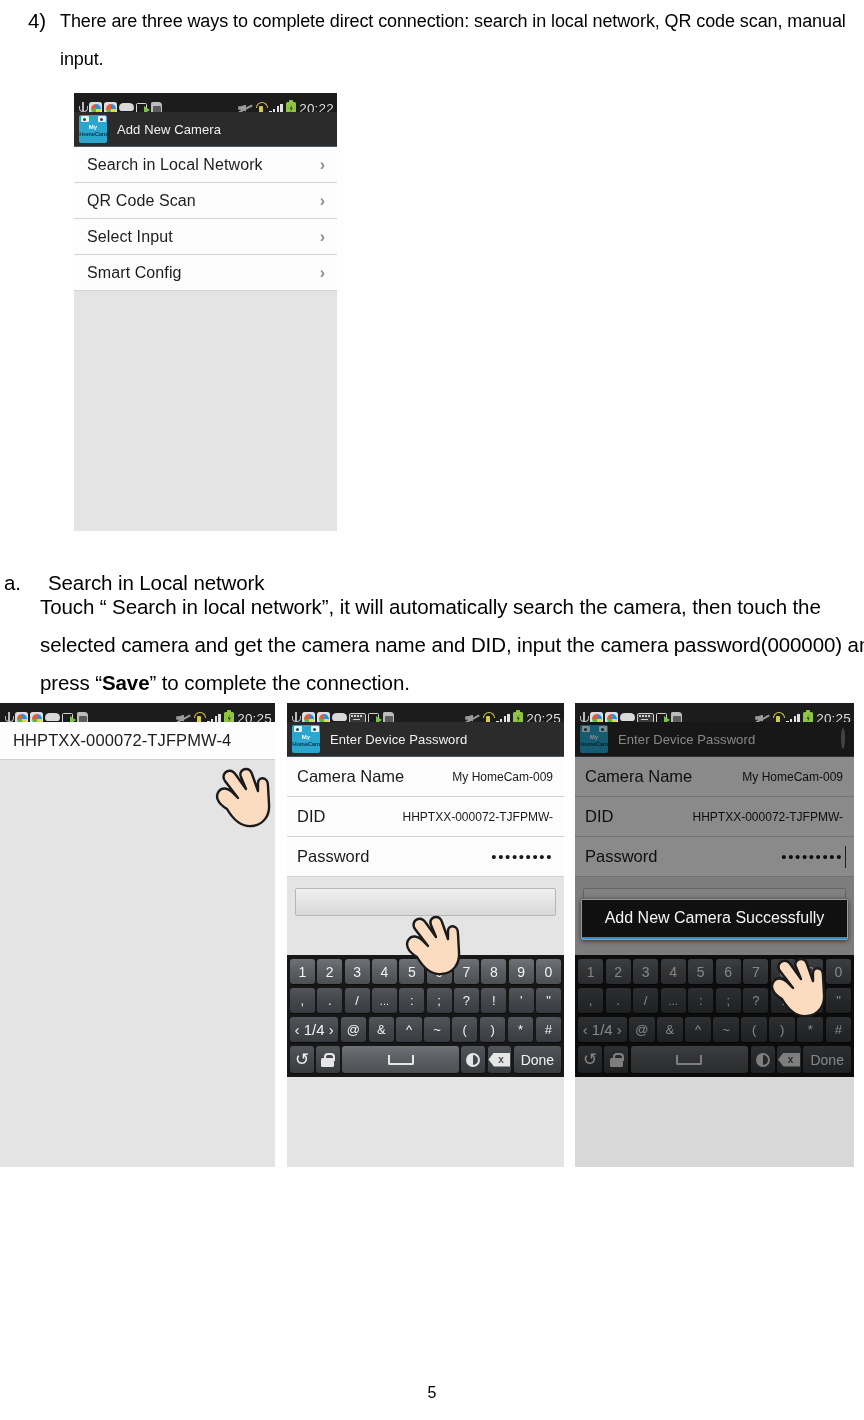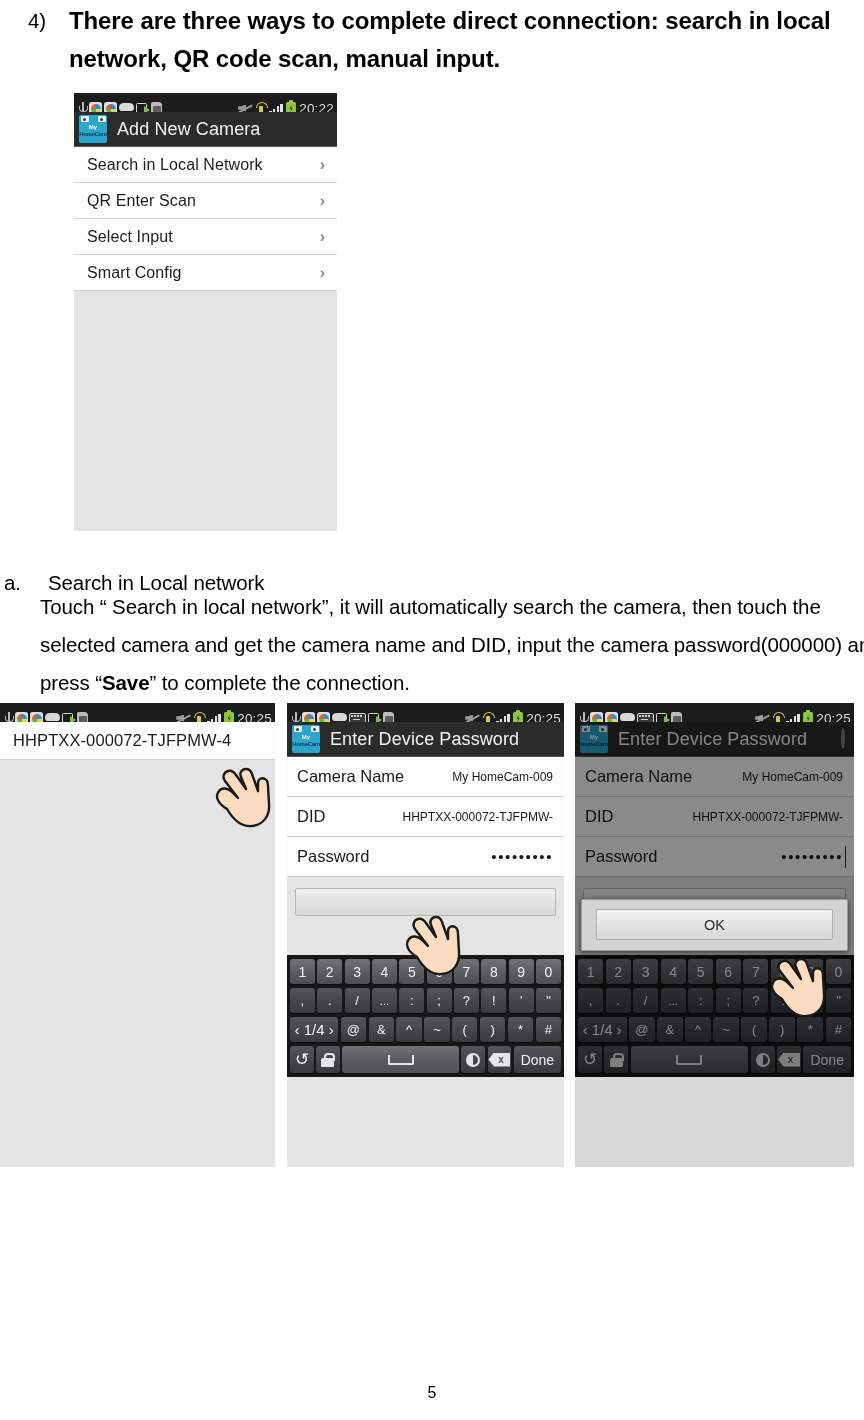--- a/index.html
+++ b/index.html
@@ -31,25 +31,24 @@
     width: 830px;
   }
   .num-marker {
     position: absolute;
     left: 0;
     top: 0;
     width: 42px;
     font-size: 20.5px;
   }
   .num-text {
-    margin-left: 41px;
+    margin-left: 32px;
     display: block;
-    font-size: 24px;
+    font-size: 18px;
     line-height: 38px;
-    font-weight: bold;
   }
 
   .sect-a { left: 4px; top: 564px; width: 856px; }
   .sect-a .a-marker { display: inline-block; width: 44px; }
 
   .body-para {
     left: 4px;
     top: 588px;
     width: 860px;
     margin-left: 36px;
@@ -303,21 +302,21 @@
     text-align: center; font-size: 6px; color: #fff;
     font-weight: bold;
   }
   .app-logo .lbl2 {
     position: absolute; left: 0; right: 0; top: 16px;
     text-align: center; font-size: 6px; color: #0c3c52;
     font-weight: bold; letter-spacing: -0.3px;
   }
   .ab-title {
     color: #f1f1f1;
-    font-size: 18px;
+    font-size: 13px;
     margin-left: 10px;
     letter-spacing: 0.1px;
   }
   .ab-action {
     position: absolute;
     right: 9px;
     top: 50%;
     transform: translateY(-50%);
   }
   .ic-refresh {
@@ -598,21 +597,21 @@
       <span class="lbl2">HomeCam</span>
     </div>
     <span class="ab-title">Add New Camera</span>
   </div>
 
   <div class="list-row">
     <span class="lbl">Search in Local Network</span>
     <span class="chev">›</span>
   </div>
   <div class="list-row">
-    <span class="lbl">QR Enter Scan</span>
+    <span class="lbl">QR Code Scan</span>
     <span class="chev">›</span>
   </div>
   <div class="list-row">
     <span class="lbl">Select Input</span>
     <span class="chev">›</span>
   </div>
   <div class="list-row">
     <span class="lbl">Smart Config</span>
     <span class="chev">›</span>
   </div>
@@ -885,23 +884,21 @@
             </span>
           </span>
         <span class="key dark done">Done</span>
       </div>
     </div>
 
     <div class="dim-overlay"></div>
   </div>
 
   <div class="dialog">
-    <div class="dialog-body">
-      <div class="dialog-btn">OK</div>
-    </div>
+    <div class="dialog-head">Add New Camera Successfully</div>
   </div>
 
   <div class="hand" style="left:185px; top:250px; z-index:30;">
     <svg width="72" height="66" viewBox="0 0 72 66">
       <path d="M22 46 C12 40 10 33 14 28 C17 24 23 25 27 29 L33 35 L20 18 C17 14 19 9 23 8 C26 7 29 9 31 12 L41 26 L36 14 C34 10 37 6 41 6 C44 6 46 8 47 11 L53 28 L53 20 C53 16 57 14 60 16 C62 17 63 20 63 23 L64 41 C65 53 58 62 47 63 C37 64 29 58 22 46 Z" fill="#fbdcc0" stroke="#1a1a1a" stroke-width="2.4" stroke-linejoin="round"></path>
     </svg>
   </div>
 </div>
 
 </body></html>

